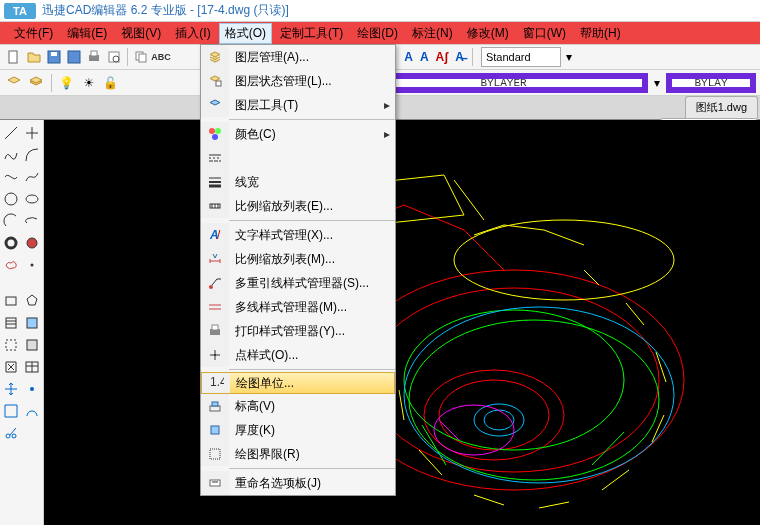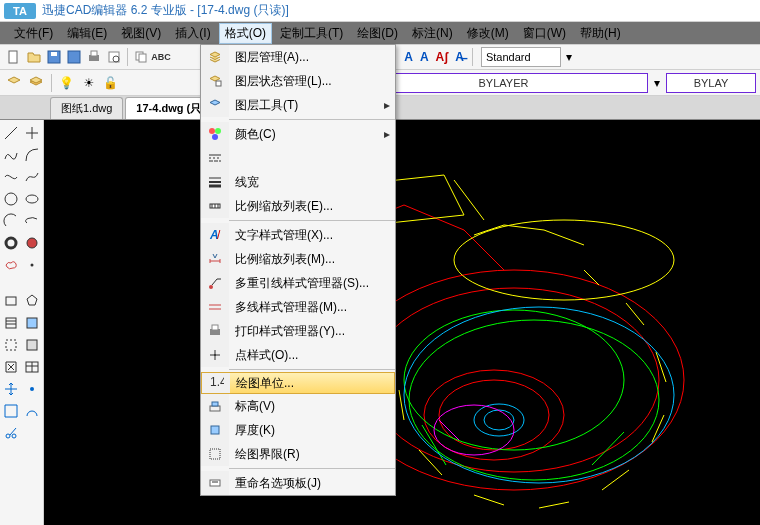--- a/index.html
+++ b/index.html
@@ -1,29 +1,29 @@
 <!DOCTYPE html>
 <html><head>
 <meta charset="utf-8">
 <style>
 * { margin: 0; padding: 0; box-sizing: border-box; font-family: "Microsoft YaHei", SimSun, sans-serif; font-size: 12px; }
 body { width: 760px; height: 525px; overflow: hidden; background: #fff; }
 .titlebar { background: #fff; height: 22px; display: flex; align-items: center; padding-left: 4px; border-bottom: 1px solid #d0d0d0; }
 .app-icon { width: 32px; height: 16px; background: #4da6d9; border-radius: 2px; margin-right: 6px; display: flex; align-items: center; justify-content: center; color: #fff; font-size: 11px; font-weight: bold; }
 .title-text { color: #2a6fb8; }
-.menubar { height: 22px; background: #737373; display: flex; align-items: center; padding-left: 8px; gap: 2px; }
+.menubar { height: 22px; background: #ef4444; display: flex; align-items: center; padding-left: 8px; gap: 2px; }
 .menu-item { padding: 2px 6px; cursor: pointer; }
 .menu-item.active { background: #e5f1fb; border: 1px solid #a0c8e8; padding: 1px 5px; }
 .toolbar { height: 26px; background: #f5f5f5; border-top: 1px solid #d0d0d0; border-bottom: 1px solid #d0d0d0; display: flex; align-items: center; padding-left: 4px; gap: 0; }
 .tb-btn { width: 20px; height: 20px; display: flex; align-items: center; justify-content: center; cursor: pointer; }
 .tb-sep { width: 1px; height: 18px; background: #c0c0c0; margin: 0 3px; }
 .ico { width: 16px; height: 16px; }
 .toolbar2 { height: 26px; background: #f5f5f5; border-bottom: 1px solid #d0d0d0; display: flex; align-items: center; padding-left: 4px; gap: 2px; }
-.layer-box { flex: 1; height: 20px; border: 1px solid #6d28d9; background: #fff; margin: 0 4px; display: flex; align-items: center; justify-content: center; font-size: 11px; color: #333; }
-.tabs { height: 24px; background: #d8d8d8; display: flex; align-items: flex-end; padding-left: 50px; border-bottom: 1px solid #888; }
+.layer-box { flex: 1; height: 20px; border: 6px solid #6d28d9; background: #fff; margin: 0 4px; display: flex; align-items: center; justify-content: center; font-size: 11px; color: #333; font-family: Liberation Mono, monospace; }
+.tabs { height: 24px; background: #d8d8d8; display: flex; align-items: flex-end; padding-left: 80px; border-bottom: 1px solid #888; flex-direction: column; }
 .tab { padding: 3px 10px; background: #e8e8e8; border: 1px solid #aaa; border-bottom: none; margin-right: 2px; border-radius: 3px 3px 0 0; cursor: pointer; font-size: 11px; }
 .tab.active { background: #fff; font-weight: bold; }
 .main { display: flex; height: calc(100% - 120px); }
 .left-toolbar { width: 44px; background: #f5f5f5; border-right: 1px solid #d0d0d0; display: flex; flex-direction: column; padding-top: 2px; }
 .lt-row { display: flex; }
 .lt-btn { width: 22px; height: 22px; display: flex; align-items: center; justify-content: center; cursor: pointer; }
 .canvas { flex: 1; background: #000; position: relative; overflow: hidden; }
 .dropdown { position: absolute; left: 200px; top: 44px; width: 196px; background: #f5f5f5; border: 1px solid #999; box-shadow: 2px 2px 4px rgba(0,0,0,0.3); z-index: 1000; }
 .dd-item { height: 24px; display: flex; align-items: center; cursor: pointer; }
 .dd-icon { width: 28px; display: flex; align-items: center; justify-content: center; background: #f0f0f0; height: 100%; }

